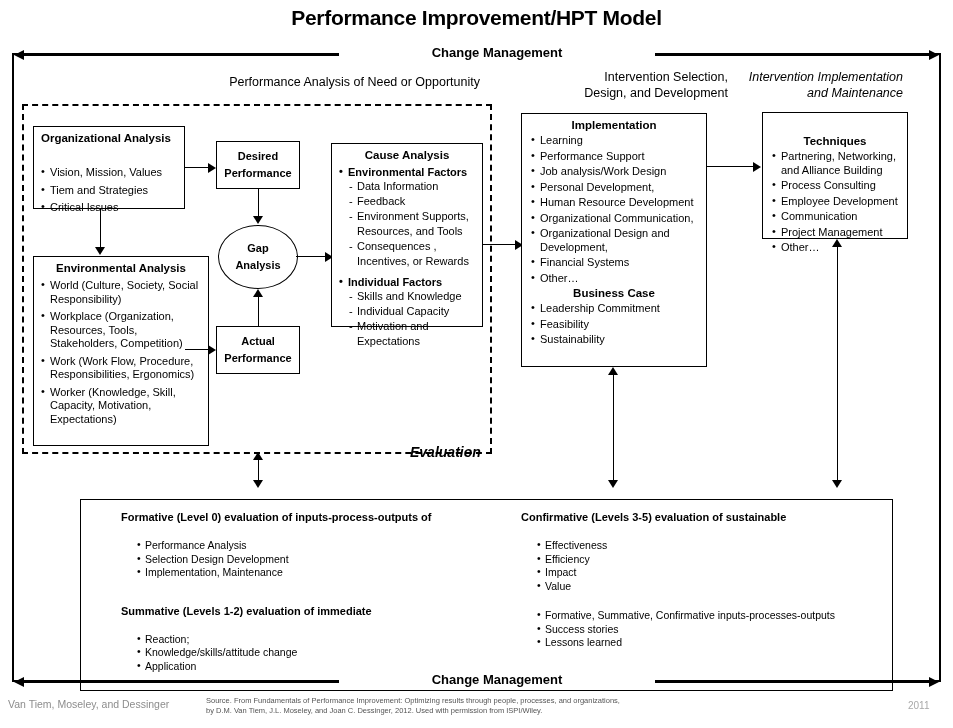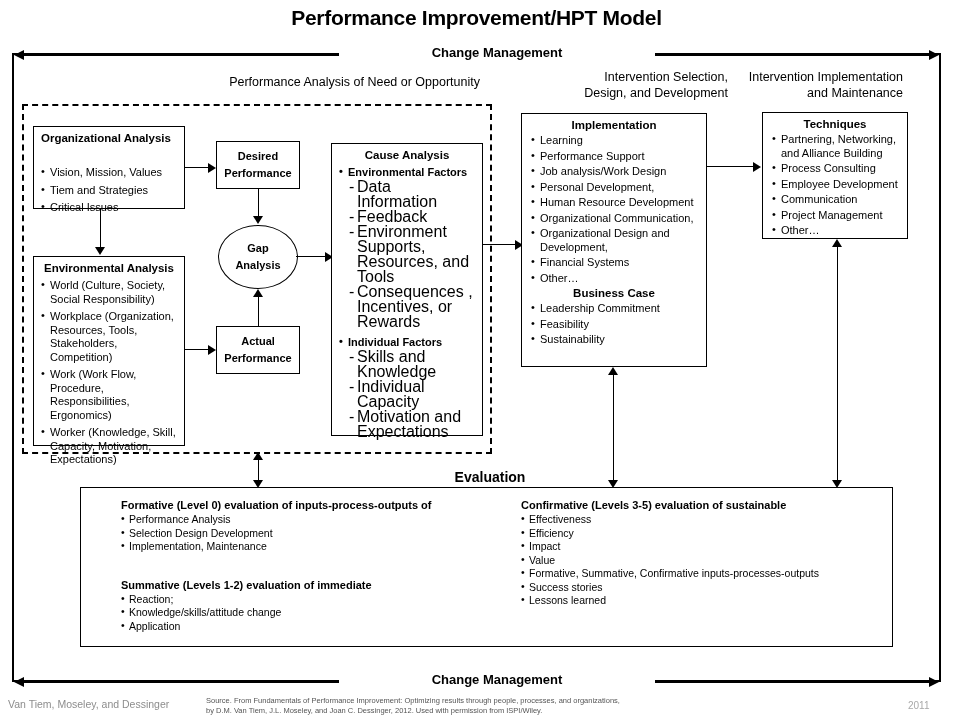--- a/index.html
+++ b/index.html
@@ -106,21 +106,21 @@
     margin-bottom: 1px;
   }
   .sub-head::before {
     content: "\2022";
     position: absolute; left: 0; top: -1px;
   }
   .dash-list {
     list-style: none; margin: 0 0 0 10px; padding: 0;
   }
   .dash-list > li {
-    font-size: 16px; line-height: 15px;
+    font-size: 11px; line-height: 15px;
     padding-left: 8px; position: relative;
   }
   .dash-list > li::before {
     content: "-"; position: absolute; left: 0; top: 0;
   }
 
   
   .mini-box {
     border: 1.5px solid #000;
     box-sizing: border-box;
@@ -162,30 +162,30 @@
     border-top: 5px solid transparent;
     border-bottom: 5px solid transparent;
     border-left: 8px solid #000;
   }
 
   
   #eval-label {
     font-size: 14px; font-weight: bold;
   }
   #eval-box {
-    left: 80px; top: 487px;
-    width: 813px; height: 160px;
+    left: 80px; top: 499px;
+    width: 813px; height: 192px;
     border: 1.5px solid #000;
     box-sizing: border-box;
   }
   .eval-head {
     font-size: 11px; font-weight: bold;
     margin-bottom: 2px;
   }
-  ul.elist { list-style: none; margin: 0; padding: 0; }
+  ul.elist { list-style: none; margin: 16px; padding: 0; }
   ul.elist > li {
     font-size: 10.5px; line-height: 13.5px;
     padding-left: 8px; position: relative;
   }
   ul.elist > li::before {
     content: "\2022"; position: absolute; left: 0; top: -1px;
   }
 
   
   #footer-author {
@@ -218,21 +218,21 @@
     <div class="abs cm-label" style="left:325px; top:-4px; width:300px;">Change Management</div>
   </div>
 
   <div class="abs col-head" style="left:40px; top:74px; width:440px; font-weight:normal;">Performance Analysis of Need or Opportunity</div>
 
   <div class="abs col-head" style="left:508px; top:69px; width:220px;">
     <div>Intervention Selection,</div>
     <div>Design, and Development</div>
   </div>
 
-  <div class="abs col-head" style="left:688px; top:69px; width:215px;">
+  <div class="abs col-head" style="left:688px; top:69px; width:215px;font-style:italic;">
     <div>Intervention Implementation</div>
     <div>and Maintenance</div>
   </div>
 
   <div class="abs" id="dashed-region"></div>
 
   <div class="abs box" style="left:33px; top:126px; width:152px; height:83px; padding:5px 7px;">
     <div class="box-title" style="text-align:left; margin-bottom:22px;">Organizational Analysis</div>
     <ul class="blist">
       <li>Vision, Mission, Values</li>
@@ -244,21 +244,21 @@
   <div class="abs" style="left:185px; top:162px; width:32px; height:11px;">
     <div class="abs h-line" style="left:0; top:5px; width:24px;"></div>
     <div class="abs ah-right" style="left:23px; top:1px;"></div>
   </div>
 
   <div class="abs" style="left:95px; top:209px; width:11px; height:47px;">
     <div class="abs v-line" style="left:5px; top:0; height:39px;"></div>
     <div class="abs ah-down" style="left:0; top:38px;"></div>
   </div>
 
-  <div class="abs box" style="left:33px; top:256px; width:152px; height:190px; padding:5px 7px;">
+  <div class="abs box" style="left:33px; top:256px; width:176px; height:190px; padding:5px 7px;">
     <div class="box-title" style="margin-bottom:5px;">Environmental Analysis</div>
     <ul class="blist">
       <li>World (Culture, Society, Social Responsibility)</li>
       <li>Workplace (Organization, Resources, Tools, Stakeholders, Competition)</li>
       <li>Work (Work Flow, Procedure, Responsibilities, Ergonomics)</li>
       <li>Worker (Knowledge, Skill, Capacity, Motivation, Expectations)</li>
     </ul>
   </div>
 
   <div class="abs" style="left:185px; top:344px; width:32px; height:11px;">
@@ -289,21 +289,21 @@
   <div class="abs" style="left:253px; top:289px; width:11px; height:37px;">
     <div class="abs ah-up" style="left:0; top:0;"></div>
     <div class="abs v-line" style="left:5px; top:7px; height:30px;"></div>
   </div>
 
   <div class="abs mini-box" style="left:216px; top:326px; width:84px; height:48px;">
     <div>Actual</div>
     <div>Performance</div>
   </div>
 
-  <div class="abs box" style="left:331px; top:143px; width:152px; height:293px; padding:5px 7px;">
+  <div class="abs box" style="left:331px; top:143px; width:152px; height:184px; padding:5px 7px;">
     <div class="box-title" style="margin-bottom:5px;">Cause Analysis</div>
     <div class="sub-head">Environmental Factors</div>
     <ul class="dash-list">
       <li>Data Information</li>
       <li>Feedback</li>
       <li>Environment Supports, Resources, and Tools</li>
       <li>Consequences , Incentives, or Rewards</li>
     </ul>
     <div class="sub-head" style="margin-top:7px;">Individual Factors</div>
     <ul class="dash-list">
@@ -337,21 +337,21 @@
       <li>Feasibility</li>
       <li>Sustainability</li>
     </ul>
   </div>
 
   <div class="abs" style="left:707px; top:161px; width:56px; height:11px;">
     <div class="abs h-line" style="left:0; top:5px; width:47px;"></div>
     <div class="abs ah-right" style="left:46px; top:1px;"></div>
   </div>
 
-  <div class="abs box" style="left:762px; top:112px; width:146px; height:127px; padding:5px 9px;">
+  <div class="abs box" style="left:762px; top:112px; width:146px; height:127px; padding:22px 9px;">
     <div class="box-title" style="margin-bottom:3px;">Techniques</div>
     <ul class="blist tight">
       <li>Partnering, Networking, and Alliance Building</li>
       <li>Process Consulting</li>
       <li>Employee Development</li>
       <li>Communication</li>
       <li>Project Management</li>
       <li>Other…</li>
     </ul>
   </div>
@@ -367,21 +367,21 @@
     <div class="abs v-line" style="left:5px; top:6px; height:108px;"></div>
     <div class="abs ah-down" style="left:0; top:113px;"></div>
   </div>
 
   <div class="abs" style="left:832px; top:239px; width:11px; height:249px;">
     <div class="abs ah-up" style="left:0; top:0;"></div>
     <div class="abs v-line" style="left:5px; top:6px; height:236px;"></div>
     <div class="abs ah-down" style="left:0; top:241px;"></div>
   </div>
 
-  <div class="abs" id="eval-label" style="left:410px; top:469px; width:160px; text-align:center;">Evaluation</div>
+  <div class="abs" id="eval-label" style="left:410px; top:444px; width:160px; text-align:left;font-style:italic;">Evaluation</div>
 
   <div class="abs" id="eval-box">
 
     <div class="abs" style="left:40px; top:11px; width:380px;">
       <div class="eval-head">Formative (Level 0) evaluation of inputs-process-outputs of</div>
       <ul class="elist">
         <li>Performance Analysis</li>
         <li>Selection  Design  Development</li>
         <li>Implementation,  Maintenance</li>
       </ul>

